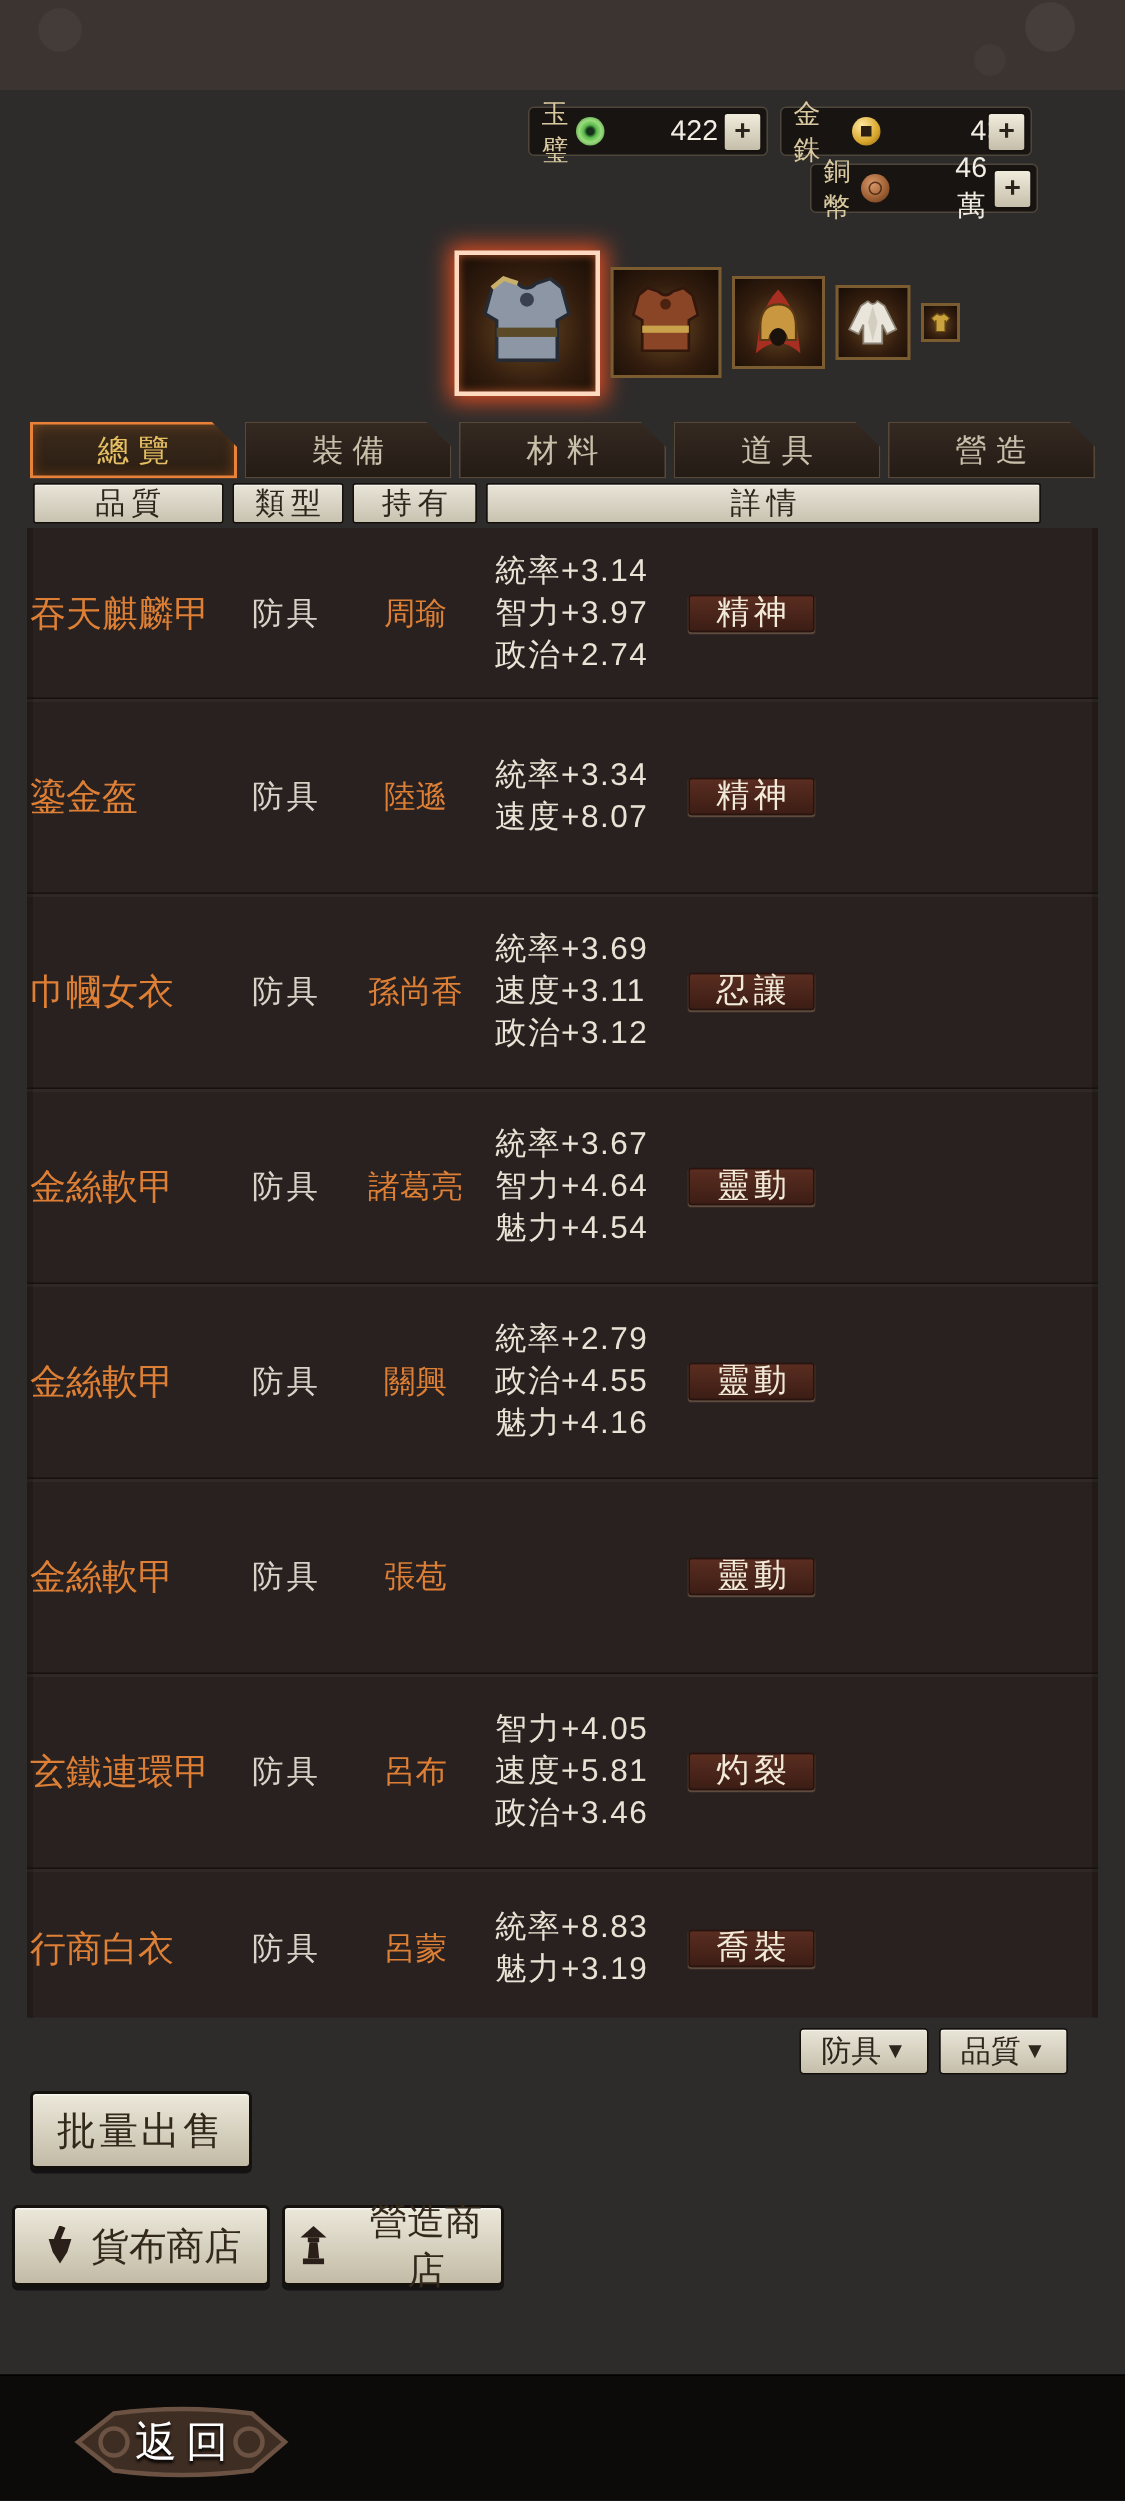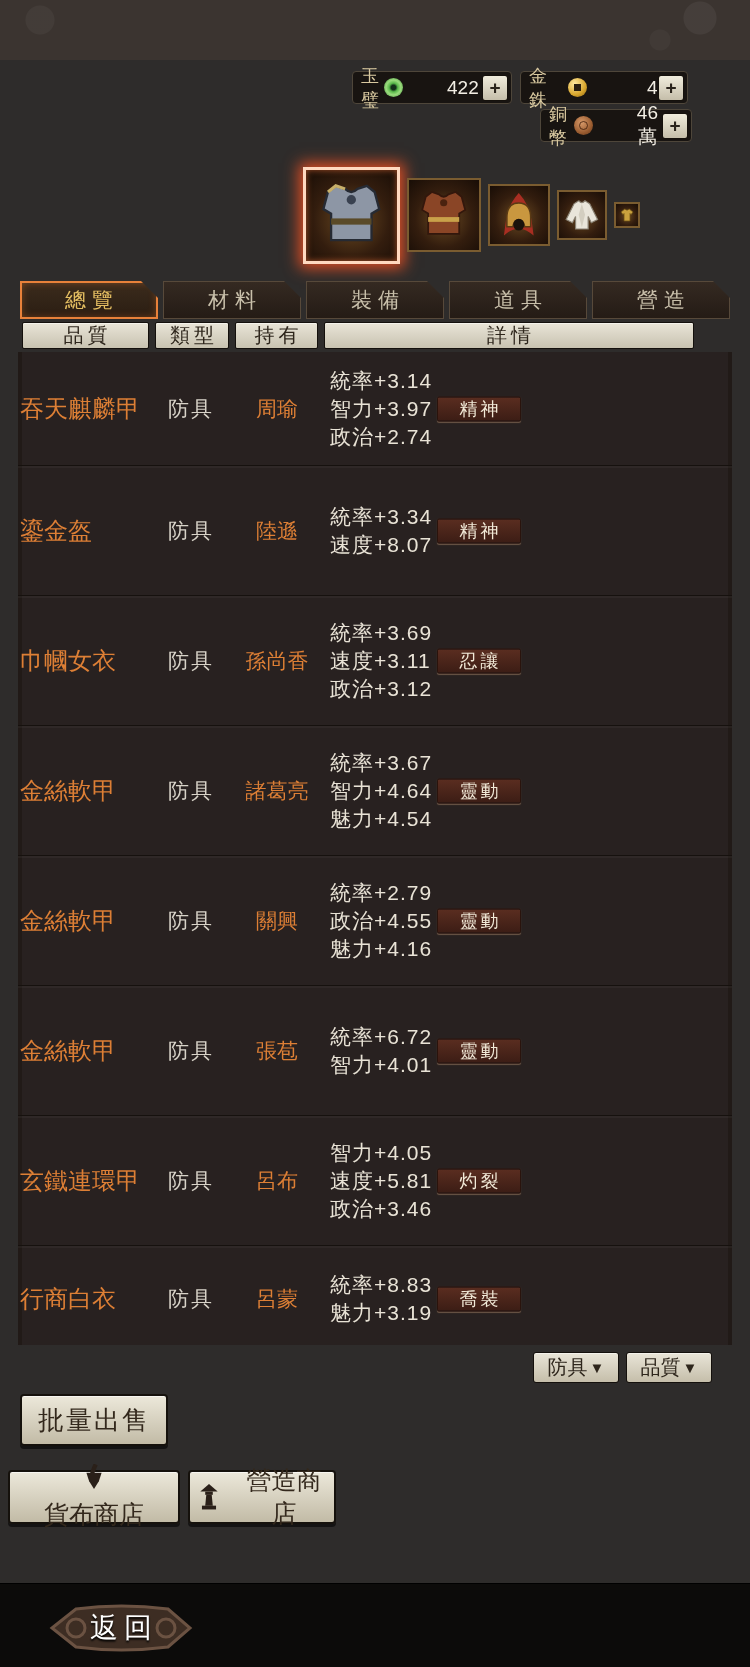--- a/index.html
+++ b/index.html
@@ -73,38 +73,38 @@
   .row:last-child{height:105px;}
   .row + .row{border-top:1px solid #16110e;box-shadow:inset 0 2px 0 rgba(255,255,255,.035);}
   .cell-name{position:absolute;left:2px;top:50%;transform:translateY(-50%);width:133px;
     text-align:left;color:#dd7f35;font-size:24px;}
   .cell-type{position:absolute;left:137px;top:50%;transform:translateY(-50%);width:72px;
     text-align:center;color:#d8d3c8;font-size:21px;letter-spacing:2px;}
   .cell-holder{position:absolute;left:209px;top:50%;transform:translateY(-50%);width:100px;
     text-align:center;color:#dd7f35;font-size:21px;}
   .cell-stats{position:absolute;left:312px;top:50%;transform:translateY(-50%);}
   .stat-line{color:#e9e3d6;font-size:21px;line-height:28px;letter-spacing:1px;}
-  .badge{position:absolute;left:419px;top:50%;transform:translateY(-50%);width:84px;height:25px;
+  .badge{position:absolute;left:441px;top:50%;transform:translateY(-50%);width:84px;height:25px;
     background:linear-gradient(#5a2d20,#3c1d15);border:1px solid #2a130c;border-radius:2px;
-    color:#f2ead8;font-size:18px;letter-spacing:3px;text-indent:3px;
+    color:#f2ead8;font-size:22px;letter-spacing:3px;text-indent:3px;
     display:flex;align-items:center;justify-content:center;box-sizing:border-box;
     box-shadow:0 1px 1px rgba(235,185,140,.35);}
   
   .filterbar{position:absolute;right:38px;top:1352px;display:flex;gap:7px;}
   .filter-btn{height:31px;padding:0 8px;min-width:86px;background:linear-gradient(#e9e5d8,#c5beaa);
     border:1px solid #14100c;border-radius:3px;color:#2e261c;font-size:20px;
     display:flex;align-items:center;justify-content:center;gap:2px;cursor:pointer;
     box-shadow:inset 0 1px 0 rgba(255,255,255,.5);}
   .filter-arrow{font-size:15px;color:#2e261c;}
   .big-btn{position:absolute;background:linear-gradient(#ece8da,#c2bba6);
     border:2px solid #15110c;border-radius:4px;color:#33281c;
     display:flex;align-items:center;justify-content:center;gap:8px;cursor:pointer;
     box-shadow:0 3px 0 rgba(0,0,0,.55), inset 0 1px 0 rgba(255,255,255,.6);box-sizing:border-box;}
   .batch-sell{left:20px;top:1394px;width:148px;height:52px;font-size:26px;letter-spacing:2px;}
-  .shop-cloth{left:8px;top:1470px;width:172px;height:54px;font-size:25px;flex-direction:column;}
+  .shop-cloth{left:8px;top:1470px;width:172px;height:54px;font-size:25px;}
   .shop-build{left:188px;top:1470px;width:148px;height:54px;font-size:25px;gap:18px;}
   .shop-icon{width:26px;height:26px;flex:0 0 26px;}
   
   .bottom-bar{position:absolute;left:0;top:1583px;width:750px;height:84px;background:#0c0b0a;
     border-top:1px solid #000;}
   .back-btn{position:absolute;left:46px;top:18px;width:150px;height:52px;cursor:pointer;}
   .back-btn svg{position:absolute;left:0;top:0;width:150px;height:52px;}
   .back-label{position:absolute;left:0;top:0;width:150px;height:52px;display:flex;align-items:center;
     justify-content:center;color:#fff;font-size:28px;font-weight:normal;letter-spacing:6px;
     text-indent:6px;text-shadow:0 2px 2px #000;}
@@ -168,22 +168,22 @@
       </div>
       <div class="thumb" style="width: 26px; height: 26px;">
         <svg viewBox="0 0 48 48">
           <path d="M18 8 L8 16 L14 24 L16 20 L16 40 L32 40 L32 20 L34 24 L40 16 L30 8 Q24 14 18 8" fill="#caa23e" stroke="#6a4e14" stroke-width="2"></path>
         </svg>
       </div>
     </div>
 
   <div class="tabs" id="tabs">
       <div class="tab active">總覽</div>
+      <div class="tab">裝備</div>
       <div class="tab">材料</div>
-      <div class="tab">裝備</div>
       <div class="tab">道具</div>
       <div class="tab">營造</div>
     </div>
 
   <div class="colheads" id="colheads">
       <div class="colhead">品質</div>
       <div class="colhead">類型</div>
       <div class="colhead">持有</div>
       <div class="colhead">詳情</div>
     </div>
@@ -240,24 +240,20 @@
           <div class="stat-line">統率+2.79</div>
           <div class="stat-line">政治+4.55</div>
           <div class="stat-line">魅力+4.16</div>
         </div>
         <div class="badge">靈動</div>
       </div>
       <div class="row">
         <div class="cell-name">金絲軟甲</div>
         <div class="cell-type">防具</div>
         <div class="cell-holder">張苞</div>
-        <div class="cell-stats">
-          <div class="stat-line">統率+6.72</div>
-          <div class="stat-line">智力+4.01</div>
-        </div>
         <div class="badge">靈動</div>
       </div>
       <div class="row">
         <div class="cell-name">玄鐵連環甲</div>
         <div class="cell-type">防具</div>
         <div class="cell-holder">呂布</div>
         <div class="cell-stats">
           <div class="stat-line">智力+4.05</div>
           <div class="stat-line">速度+5.81</div>
           <div class="stat-line">政治+3.46</div>

